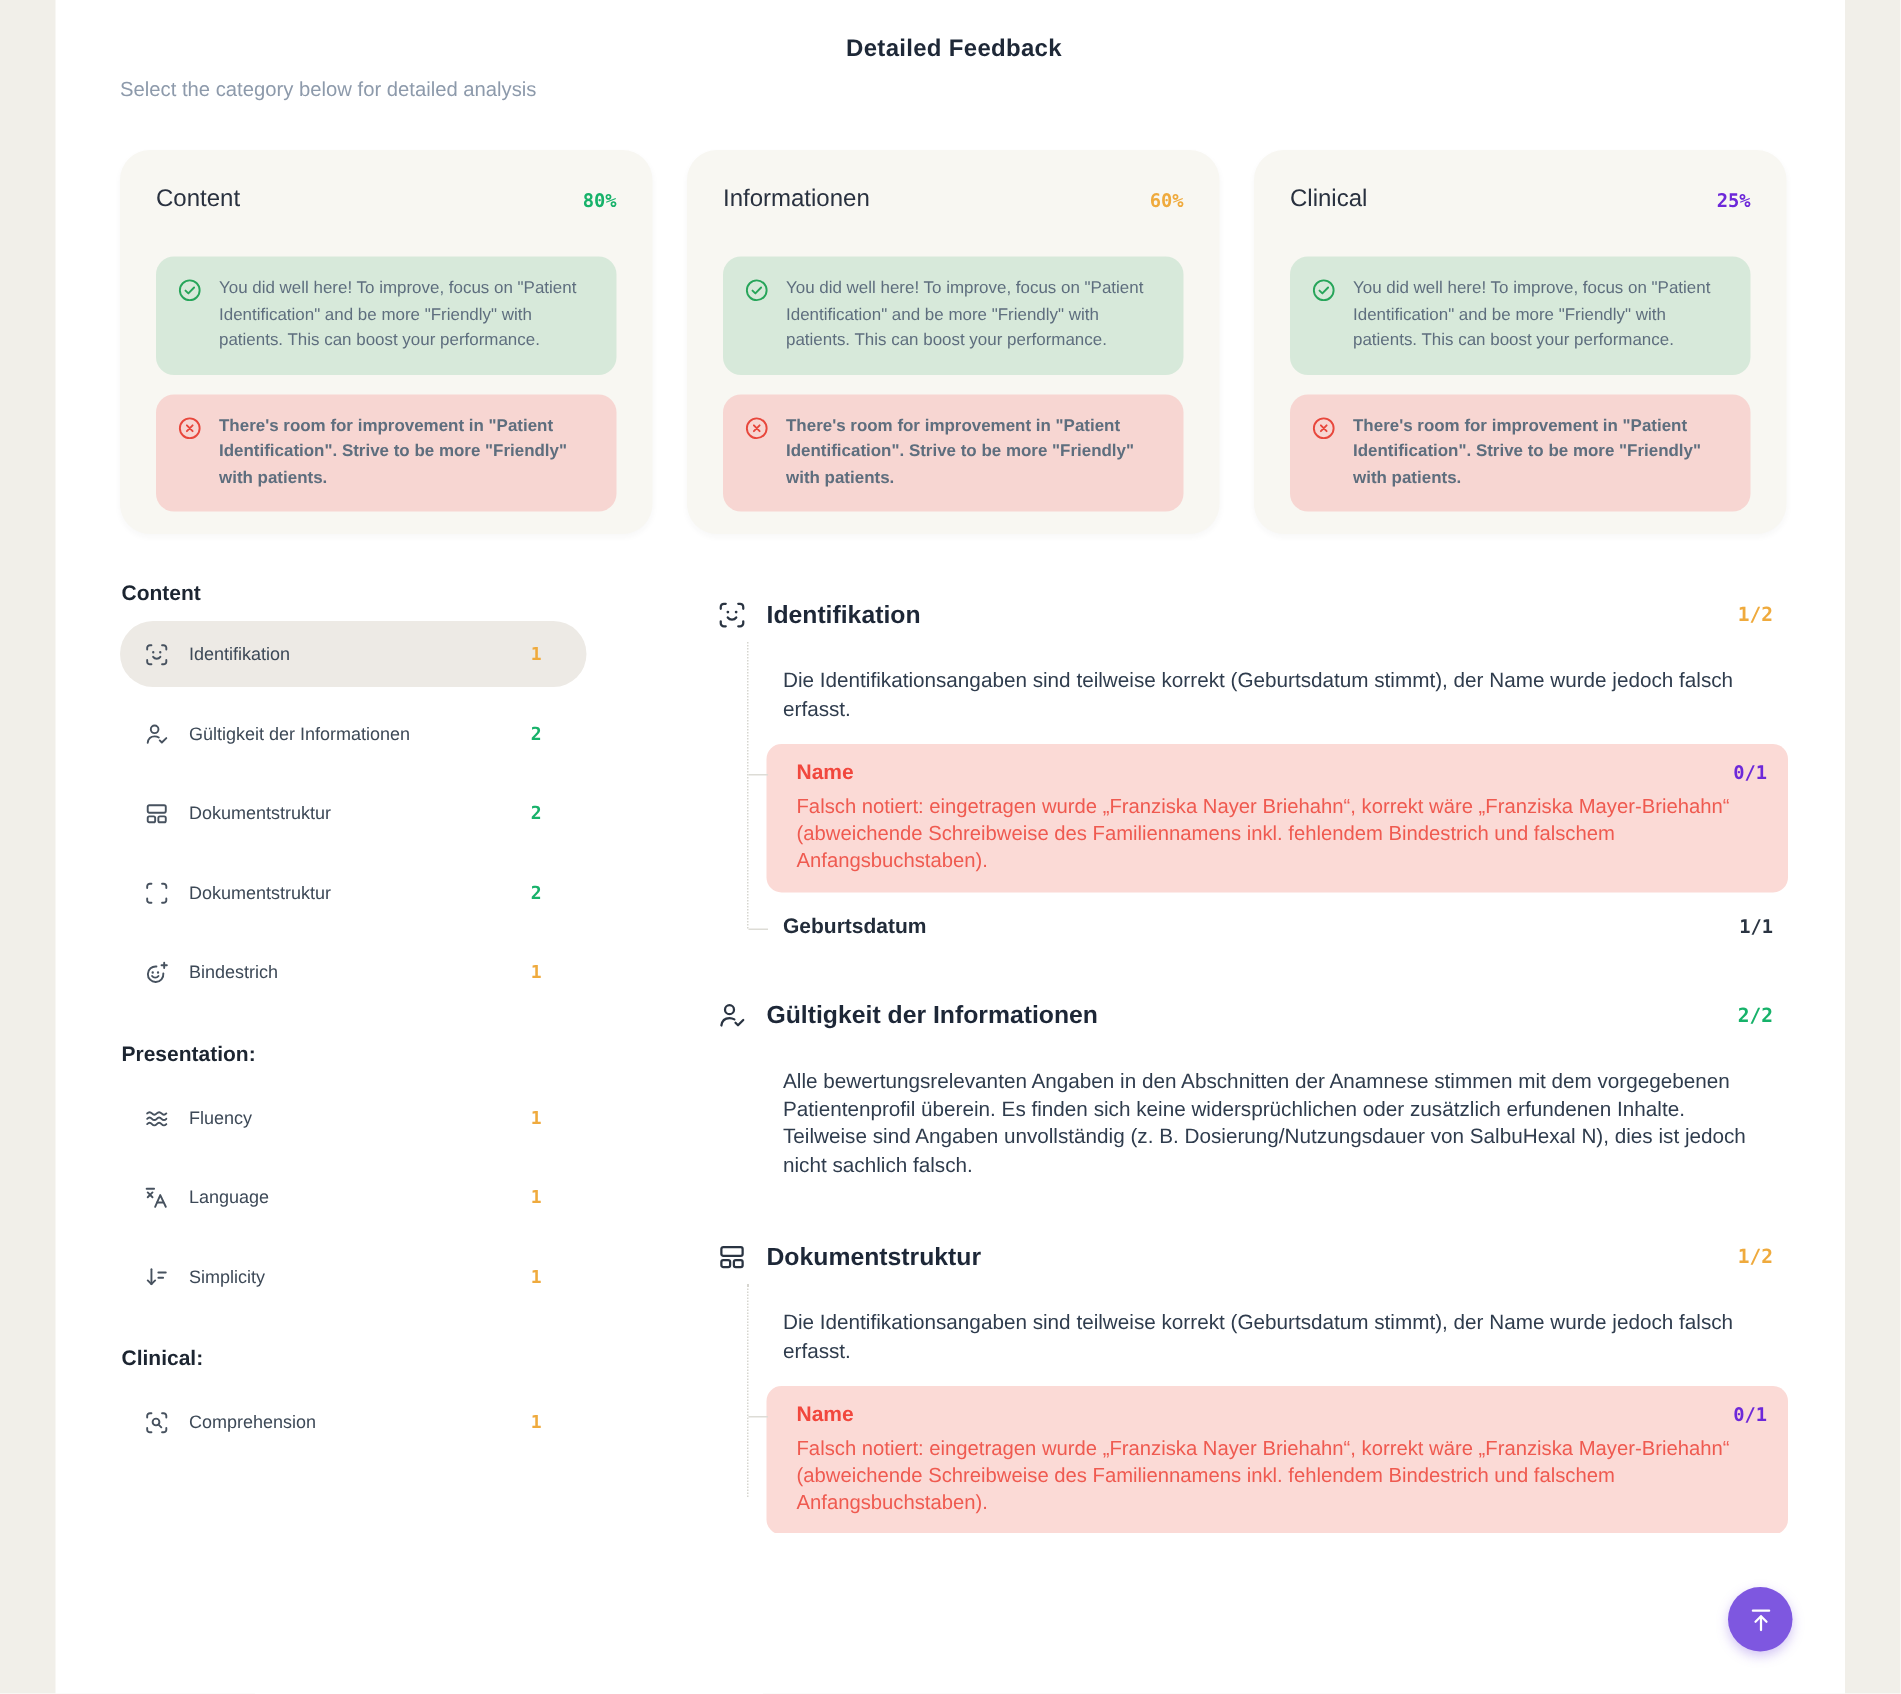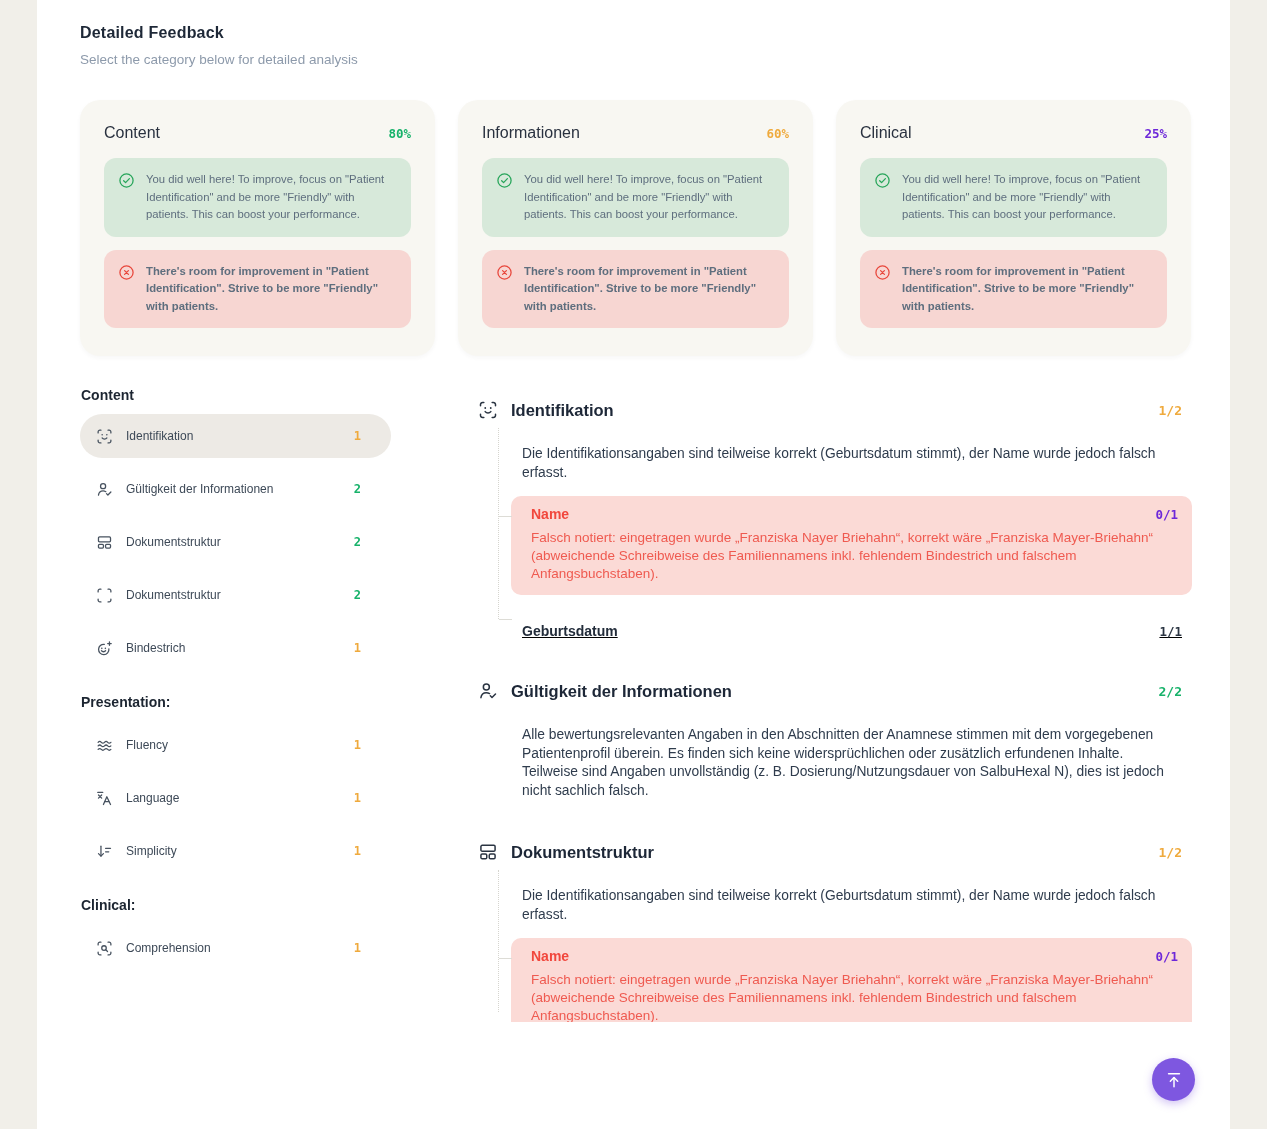--- a/index.html
+++ b/index.html
@@ -2,33 +2,33 @@
 <html><head>
 <meta charset="utf-8">
 <style>
   * { margin:0; padding:0; box-sizing:border-box; }
   html,body { width:1267px; height:1129px; }
   body { font-family:"Liberation Sans", sans-serif; background:#f1efe9; position:relative; overflow:hidden; }
 
   .panel { position:absolute; left:37px; top:0; width:1193px; height:1129px; background:#ffffff; }
   .panel-inner { padding:24px 38px 0 43px; }
 
-  .page-title { font-size:16px; font-weight:700; color:#1e2837; letter-spacing:.2px; }
+  .page-title { font-size:16px; font-weight:700; color:#1e2837; letter-spacing:.2px;text-align:center; }
   .page-subtitle { margin-top:10px; font-size:13.5px; color:#8d9aab; }
 
   
   .cards { display:flex; gap:23px; margin-top:33px; }
   .card { width:355px; height:256px; background:#f8f7f2; border-radius:20px; padding:24px;
           box-shadow:0 2px 4px rgba(60,60,40,.04); }
   .card-head { display:flex; justify-content:space-between; align-items:center; }
   .card-title { font-size:16px; font-weight:500; color:#29313f; }
   .score-num { font-family:"DejaVu Sans Mono", monospace; font-size:12.5px; font-weight:700; }
   .c-green { color:#17b26a; } .c-amber { color:#efaa3d; } .c-red { color:#6d28d9; } .c-dark { color:#2a3442; }
   .msg { border-radius:12px; padding:13px 14px; display:flex; gap:11px; align-items:flex-start; }
-  .msg.good { background:#d7e9da; margin-top:16px; }
+  .msg.good { background:#d7e9da; margin-top:29px; }
   .msg.bad  { background:#f7d6d2; margin-top:13px;font-weight:bold; }
   .msg-ic { flex:none; width:17px; height:17px; margin-top:1px; }
   .msg-text { font-size:11.3px; line-height:17.5px; color:#5e6e7e; max-width:285px; }
 
   
   .content-row { display:flex; margin-top:24px; height:642px; overflow:hidden; }
 
   
   .sidebar { width:311px; flex:none; }
   .side-heading { font-size:14px; font-weight:700; color:#1c2531; margin:7px 0 11px 1px; }
@@ -52,21 +52,21 @@
   .sec-content { position:relative; margin-top:0; }
   .tree-v { position:absolute; left:20px; width:0; border-left:1px dotted #d6d5cf; top:8px; }
   .tree-h { position:absolute; left:21px; width:13px; height:0; border-top:1px solid #dddcd6; }
   .sec-paragraph { margin-left:44px; padding-top:25px; font-size:13.8px; line-height:18.5px;
                    color:#2f3c4d; max-width:660px; }
   .fail-box { margin-left:33px; margin-top:14px; width:calc(100% - 33px); background:#fbdad6;
               border-radius:10px; padding:10px 14px 12px 20px; }
   .fail-head { display:flex; justify-content:space-between; align-items:center; }
   .fail-label { font-size:14px; font-weight:700; color:#f1473d; }
   .fail-text { margin-top:7px; font-size:13.5px; line-height:18px; color:#ef5a50; max-width:640px; }
-  .pass-item { margin-left:44px; margin-top:28px;text-decoration:underline; }
+  .pass-item { margin-left:44px; margin-top:14px; }
   .pass-head { display:flex; justify-content:space-between; align-items:center; padding-right:10px; }
   .pass-label { font-size:14px; font-weight:700; color:#222c3a; }
   .pass-text { margin-top:5px; font-size:13.8px; line-height:18.5px; color:#2f3c4d; max-width:660px; }
 
   
   .fab { position:absolute; right:35px; bottom:28px; width:43px; height:43px; border-radius:50%;
          background:#7e57e0; border:none; display:flex; align-items:center; justify-content:center;
          cursor:pointer; box-shadow:0 3px 8px rgba(126,87,224,.35); }
   .fab svg { width:20px; height:20px; color:#ffffff; }
 

